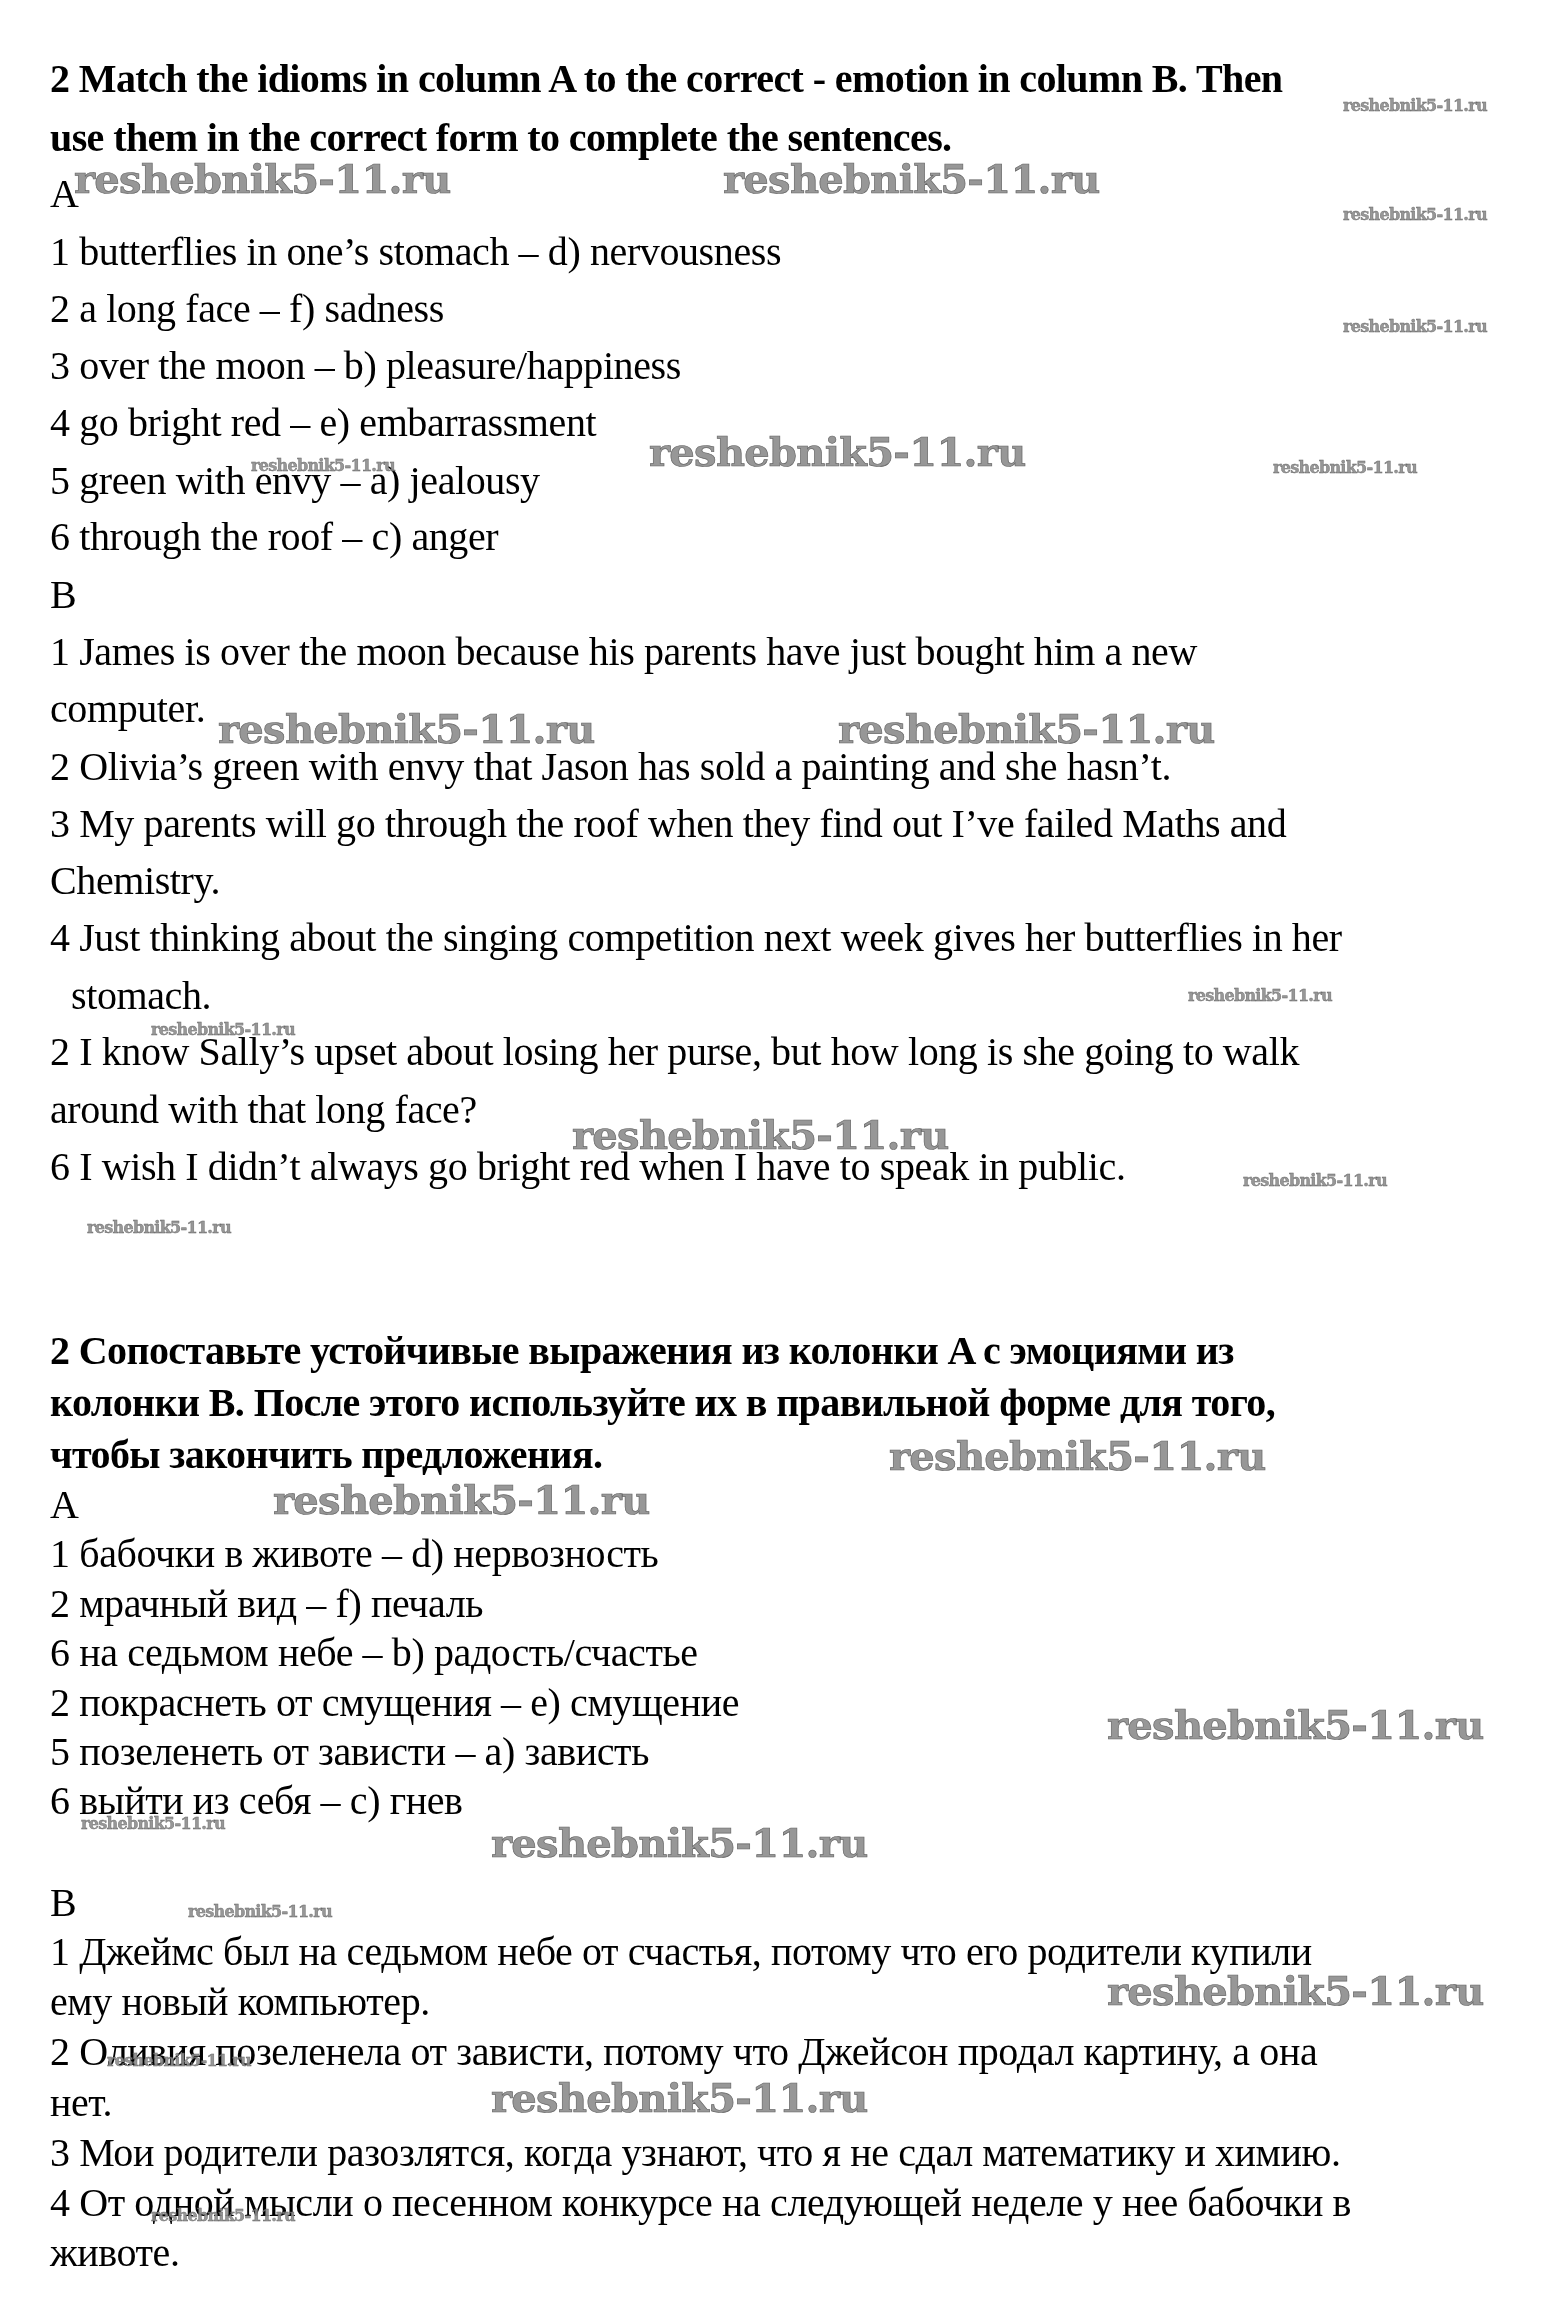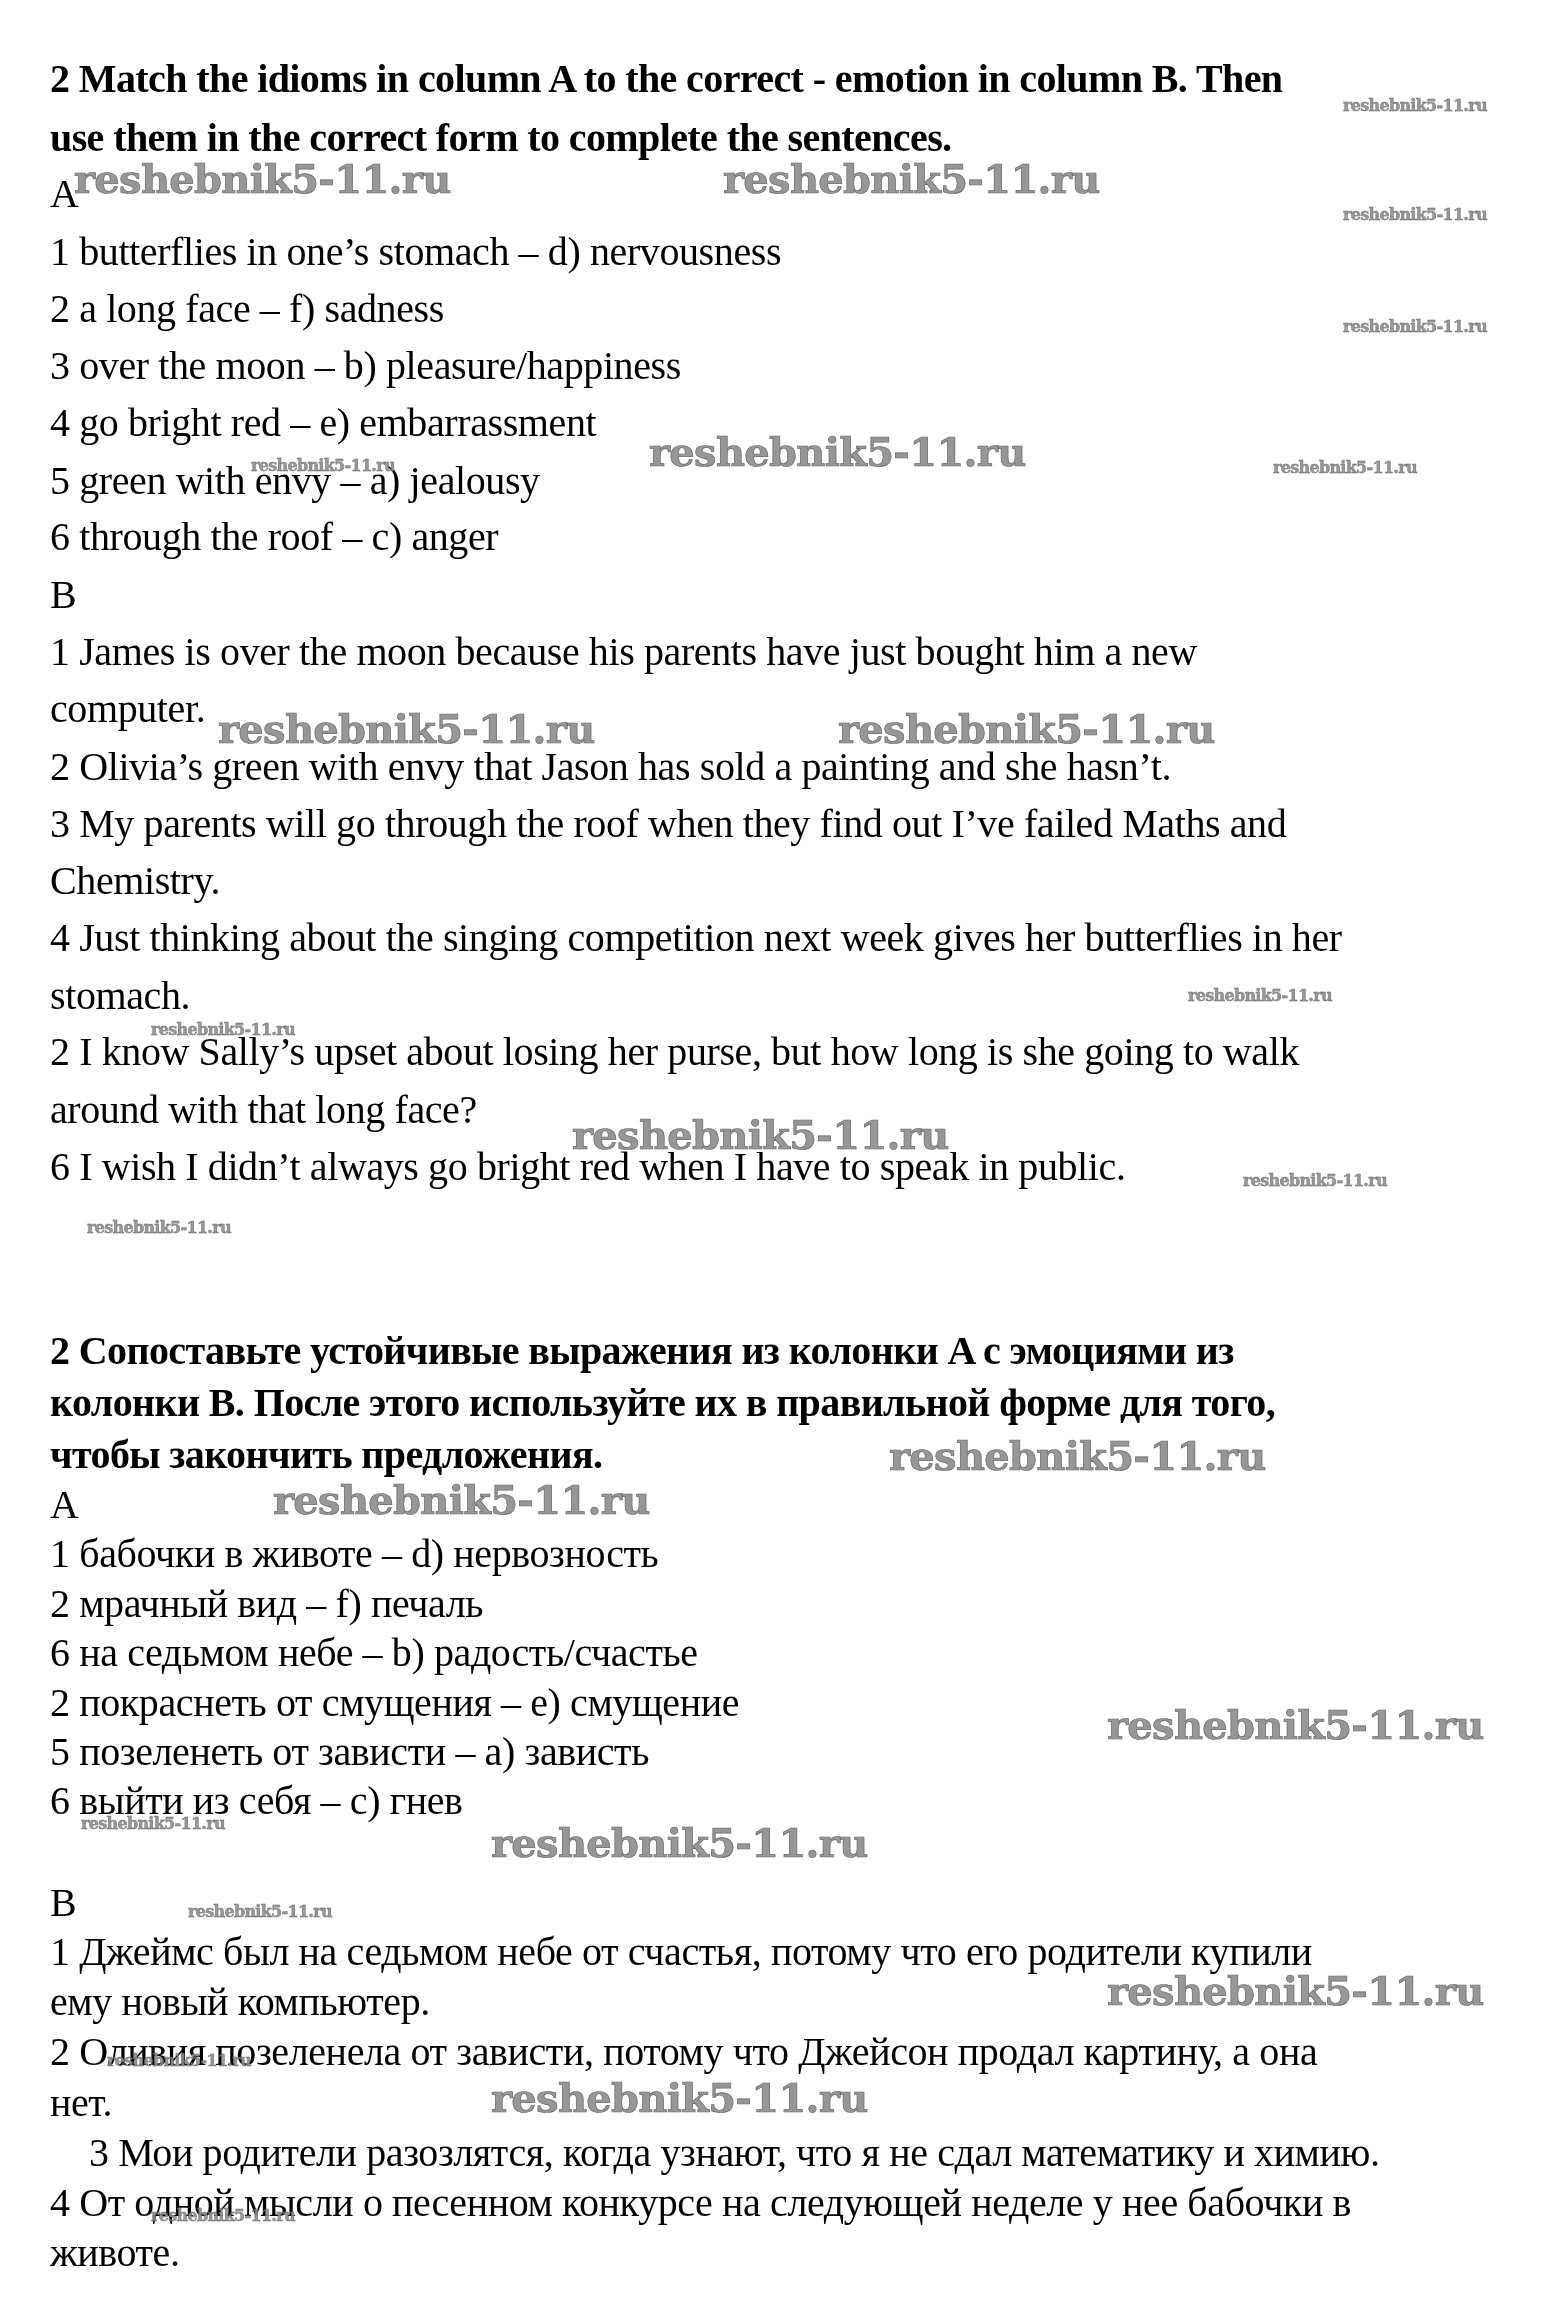--- a/index.html
+++ b/index.html
@@ -66,21 +66,21 @@
   <div class="line" style="top:514px;">6 through the roof – c) anger</div>
 
   <div class="line" style="top:572px;">B</div>
 
   <div class="line" style="top:629px;">1 James is over the moon because his parents have just bought him a new</div>
   <div class="line" style="top:686px;">computer.</div>
   <div class="line" style="top:744px;">2 Olivia’s green with envy that Jason has sold a painting and she hasn’t.</div>
   <div class="line" style="top:801px;">3 My parents will go through the roof when they find out I’ve failed Maths and</div>
   <div class="line" style="top:858px;">Chemistry.</div>
   <div class="line" style="top:915px;">4 Just thinking about the singing competition next week gives her butterflies in her</div>
-  <div class="line" style="top:973px;">stomach.</div>
+  <div class="line" style="top:973px;margin-left:21px;">stomach.</div>
   <div class="line" style="top:1029px;">2 I know Sally’s upset about losing her purse, but how long is she going to walk</div>
   <div class="line" style="top:1087px;">around with that long face?</div>
   <div class="line" style="top:1144px;">6 I wish I didn’t always go bright red when I have to speak in public.</div>
 
   <div class="line heading" style="top:1328px;">2 Сопоставьте устойчивые выражения из колонки A с эмоциями из</div>
   <div class="line heading" style="top:1380px;">колонки B. После этого используйте их в правильной форме для того,</div>
   <div class="line heading" style="top:1432px;">чтобы закончить предложения.</div>
 
   <div class="line" style="top:1482px;">A</div>
 
@@ -90,21 +90,21 @@
   <div class="line" style="top:1680px;">2 покраснеть от смущения – e) смущение</div>
   <div class="line" style="top:1729px;">5 позеленеть от зависти – a) зависть</div>
   <div class="line" style="top:1778px;">6 выйти из себя – c) гнев</div>
 
   <div class="line" style="top:1880px;">B</div>
 
   <div class="line" style="top:1929px;">1 Джеймс был на седьмом небе от счастья, потому что его родители купили</div>
   <div class="line" style="top:1979px;">ему новый компьютер.</div>
   <div class="line" style="top:2029px;">2 Оливия позеленела от зависти, потому что Джейсон продал картину, а она</div>
   <div class="line" style="top:2080px;">нет.</div>
-  <div class="line" style="top:2130px;margin-left:39px;">3 Мои родители разозлятся, когда узнают, что я не сдал математику и химию.</div>
+  <div class="line" style="top:2130px;">3 Мои родители разозлятся, когда узнают, что я не сдал математику и химию.</div>
   <div class="line" style="top:2180px;">4 От одной мысли о песенном конкурсе на следующей неделе у нее бабочки в</div>
   <div class="line" style="top:2230px;">животе.</div>
 
   <div class="wm small" style="left:1343px; top:96px;">reshebnik5-11.ru</div>
   <div class="wm big" style="left:74px; top:155px;">reshebnik5-11.ru</div>
   <div class="wm big" style="left:723px; top:155px;">reshebnik5-11.ru</div>
   <div class="wm small" style="left:1343px; top:205px;">reshebnik5-11.ru</div>
   <div class="wm small" style="left:1343px; top:317px;">reshebnik5-11.ru</div>
   <div class="wm big" style="left:649px; top:428px;">reshebnik5-11.ru</div>
   <div class="wm small" style="left:251px; top:456px;">reshebnik5-11.ru</div>

